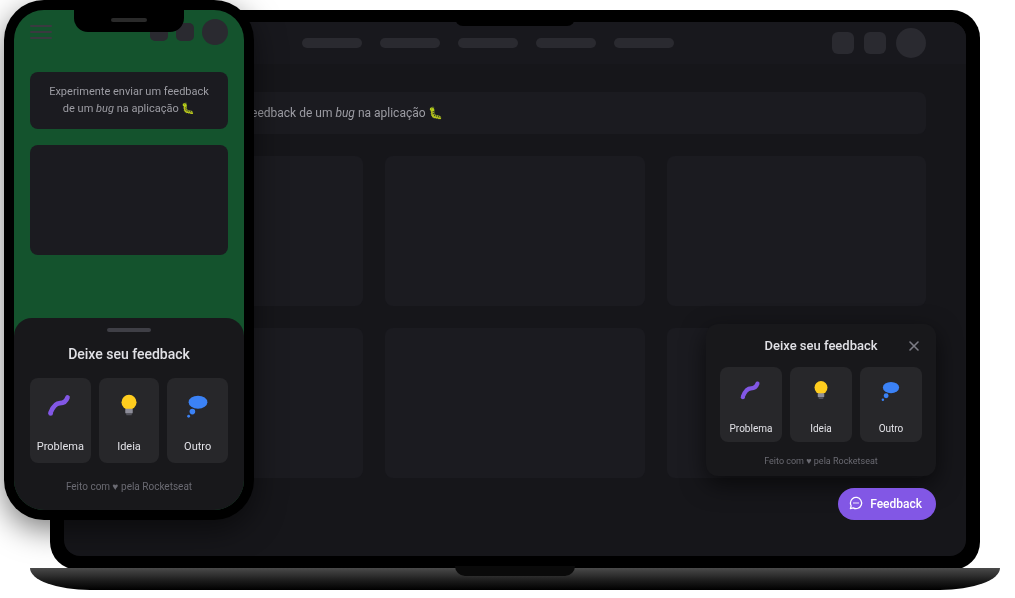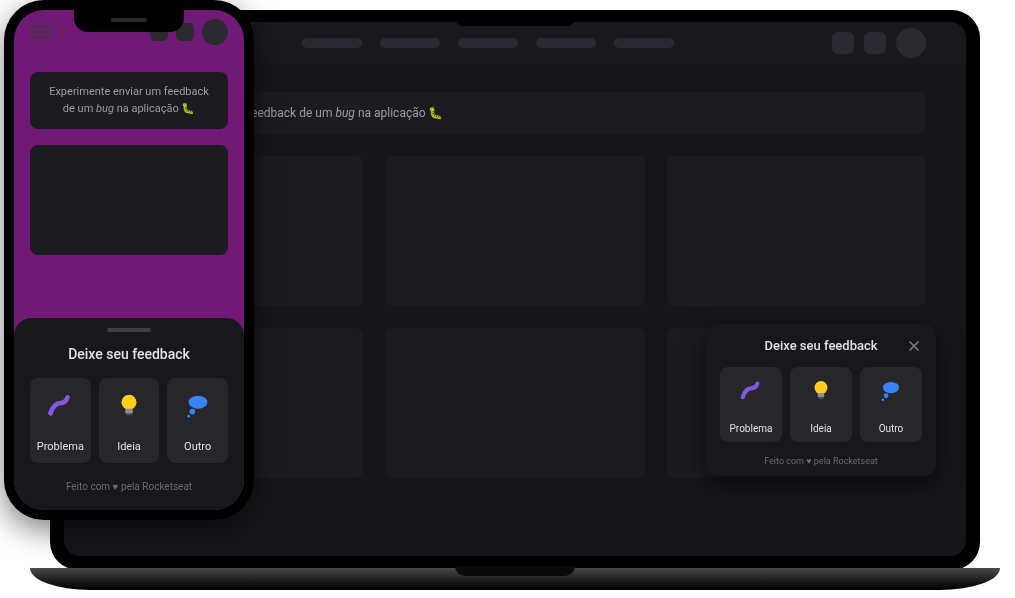--- a/index.html
+++ b/index.html
@@ -221,21 +221,21 @@
       position: absolute;
       top: 18px; left: 50%;
       transform: translateX(-50%);
       width: 36px; height: 4px;
       background: #2a2a2a;
       border-radius: 3px; z-index:4;
     }
     .phone-screen {
       width: 100%;
       height: 100%;
-      background: #701a75;
+      background: #14532d;
       border-radius: 30px;
       position: relative;
       overflow: hidden;
     }
     .ph-topbar {
       height: 44px;
       display: flex;
       align-items: center;
       justify-content: space-between;
       padding: 0 16px;
@@ -378,20 +378,31 @@
                 </svg>
             </span>
             <span class="opt-label">Outro</span>
           </div>
         </div>
         <div class="pop-foot">
           <span>Feito com </span><span class="heart">♥</span><span> pela Rocketseat</span>
         </div>
       </div>
 
+      <div class="lt-fab">
+        <span>
+          <svg viewBox="0 0 20 20" width="16" height="16">
+              <path d="M3 10a7 7 0 1 1 3.5 6.06L3 17l.94-3.5A6.97 6.97 0 0 1 3 10Z" fill="none" stroke="#fff" stroke-width="1.6" stroke-linejoin="round"></path>
+              <circle cx="7.5" cy="10" r="1" fill="#fff"></circle>
+              <circle cx="10" cy="10" r="1" fill="#fff"></circle>
+              <circle cx="12.5" cy="10" r="1" fill="#fff"></circle>
+            </svg>
+        </span>
+        <span>Feedback</span>
+      </div>
 
     </div>
   </div>
   <div class="laptop-base"></div>
   <div class="laptop-notch-base"></div>
 </div>
 
 <div class="phone">
   <div class="phone-notch"></div>
   <div class="phone-speaker"></div>

